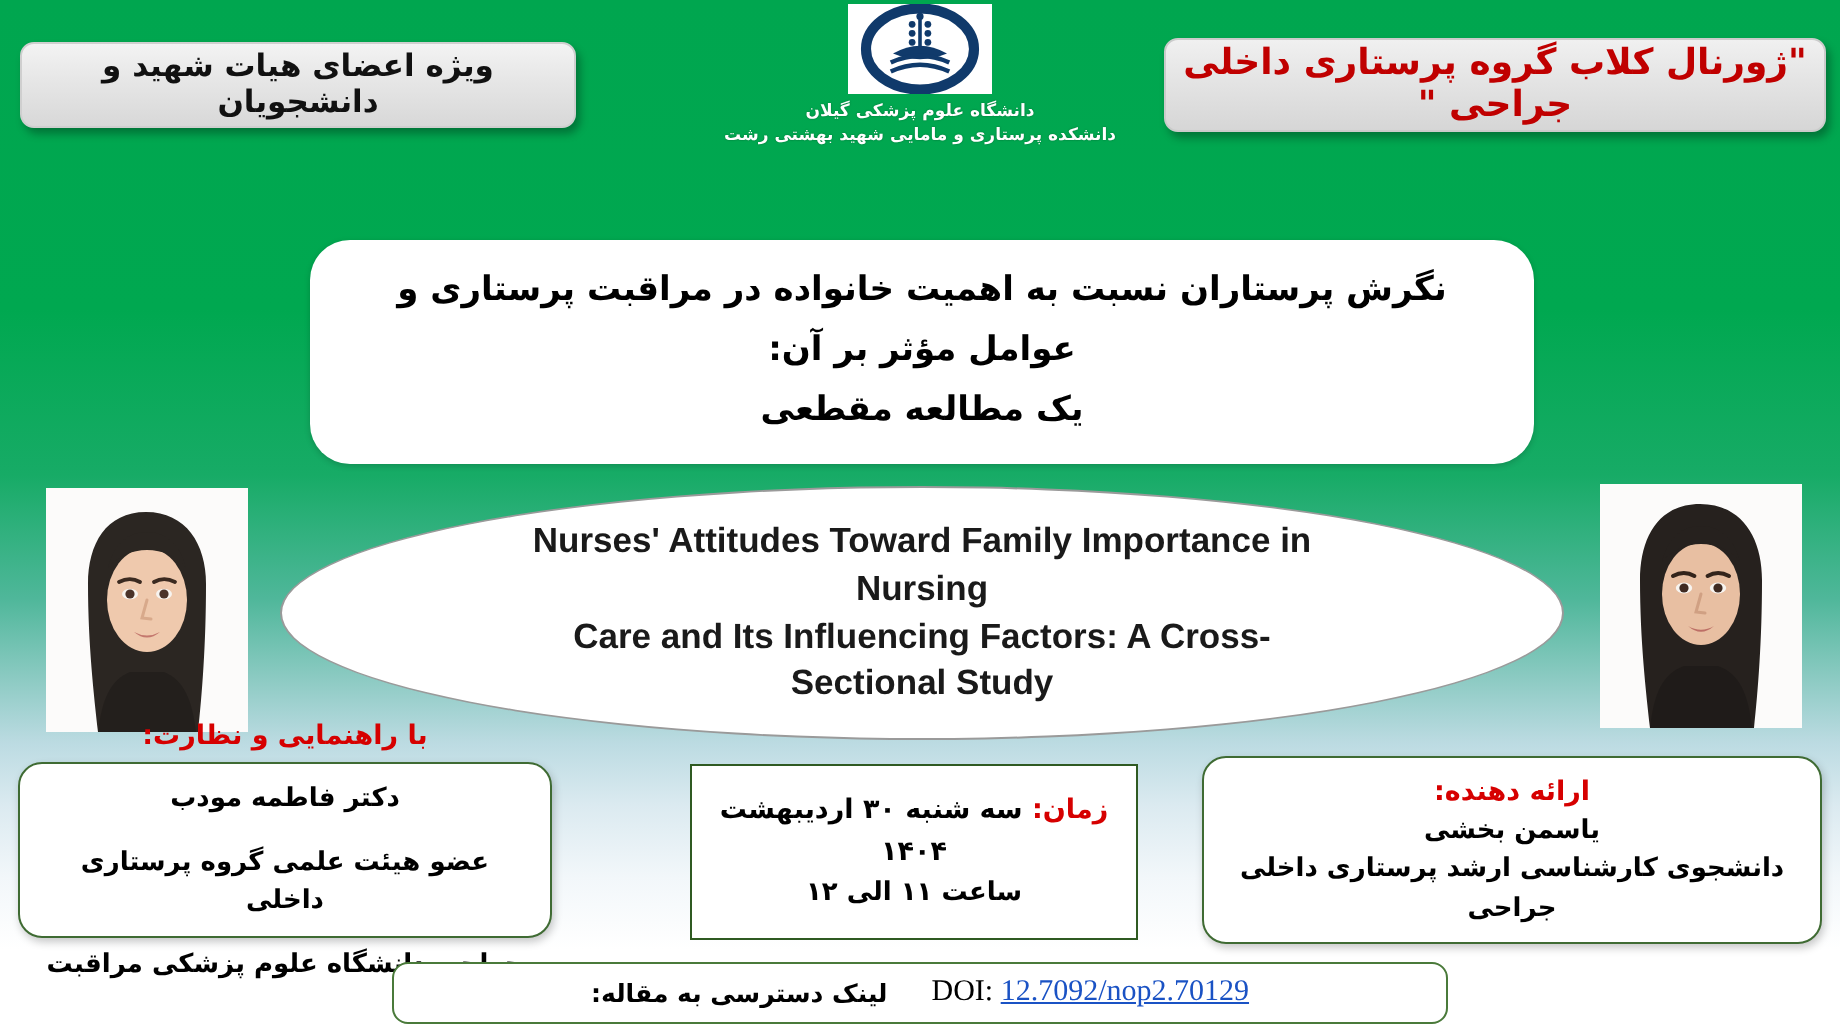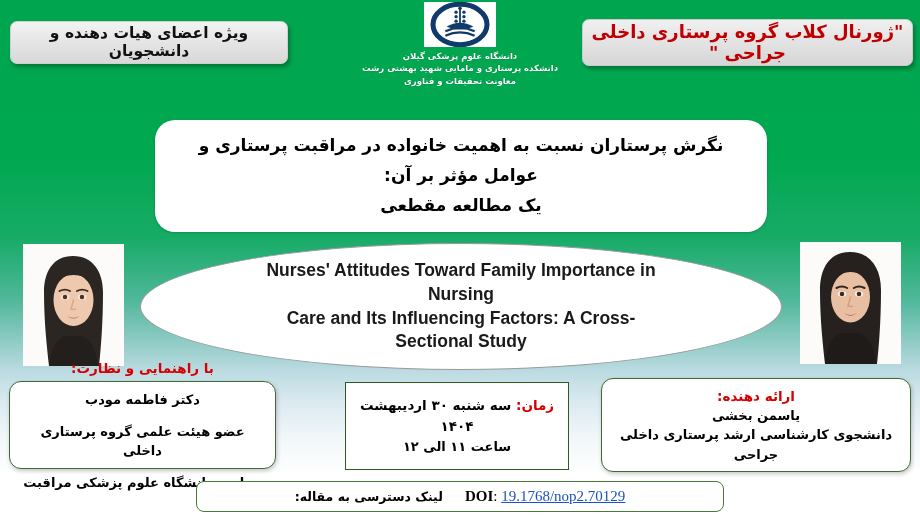--- a/index.html
+++ b/index.html
@@ -242,34 +242,34 @@
     font-size: 12.5px;
     font-weight: bold;
     color: #000000;
   }
   #doi-bar .doi-wrap {
     direction: ltr;
     font-family: "Liberation Serif", "DejaVu Serif", serif;
     font-size: 15px;
     color: #000000;
   }
-  #doi-bar .doi-key { font-weight: bold; }
+  #doi-bar .doi-key { font-weight: normal; }
   #doi-bar .doi-val {
     color: #1a52c4;
     text-decoration: underline;
     font-weight: normal;
   }
 </style>
 </head>
 <body>
 
 <div id="poster">
 
   <div class="pill" id="pill-left">
-    <span class="txt">ویژه اعضای هیات دهنده و دانشجویان</span>
+    <span class="txt">ویژه اعضای هیات شهید و دانشجویان</span>
   </div>
 
   <div class="pill" id="pill-right">
     <span class="txt">"ژورنال کلاب گروه پرستاری داخلی جراحی "</span>
   </div>
 
   <div id="logo-block">
     <div id="logo-box">
       <svg viewBox="0 0 64 40" xmlns="http://www.w3.org/2000/svg" aria-hidden="true">
         <rect x="0" y="0" width="64" height="40" fill="#ffffff"></rect>
@@ -285,21 +285,20 @@
             <circle cx="35.5" cy="13" r="1.5"></circle>
           <circle cx="28.5" cy="17" r="1.5"></circle>
             <circle cx="35.5" cy="17" r="1.5"></circle>
           <circle cx="32" cy="5.5" r="1.6"></circle>
         </g>
       </svg>
     </div>
     <div id="uni-lines">
       <div>دانشگاه علوم پزشکی گیلان</div>
       <div>دانشکده پرستاری و مامایی شهید بهشتی رشت</div>
-      <div>معاونت تحقیقات و فناوری</div>
     </div>
   </div>
 
   <div id="fa-title">
     <div class="txt">
       <div>نگرش پرستاران نسبت به اهمیت خانواده در مراقبت پرستاری و عوامل مؤثر بر آن:</div>
       <div>یک مطالعه مقطعی</div>
     </div>
   </div>
 
@@ -364,17 +363,17 @@
   </div>
 
   <div class="infobox" id="box-presenter">
     <div class="hdr">ارائه دهنده:</div>
     <div class="ln">یاسمن بخشی</div>
     <div class="ln">دانشجوی کارشناسی ارشد پرستاری داخلی</div>
     <div class="ln">جراحی</div>
   </div>
 
   <div id="doi-bar">
-    <span class="doi-wrap"><span class="doi-key">DOI</span><span>: </span><span class="doi-val">19.1768/nop2.70129 </span></span>
+    <span class="doi-wrap"><span class="doi-key">DOI</span><span>: </span><span class="doi-val">12.7092/nop2.70129 </span></span>
     <span class="fa-label">لینک دسترسی به مقاله:</span>
   </div>
 
 </div>
 
 </body></html>

